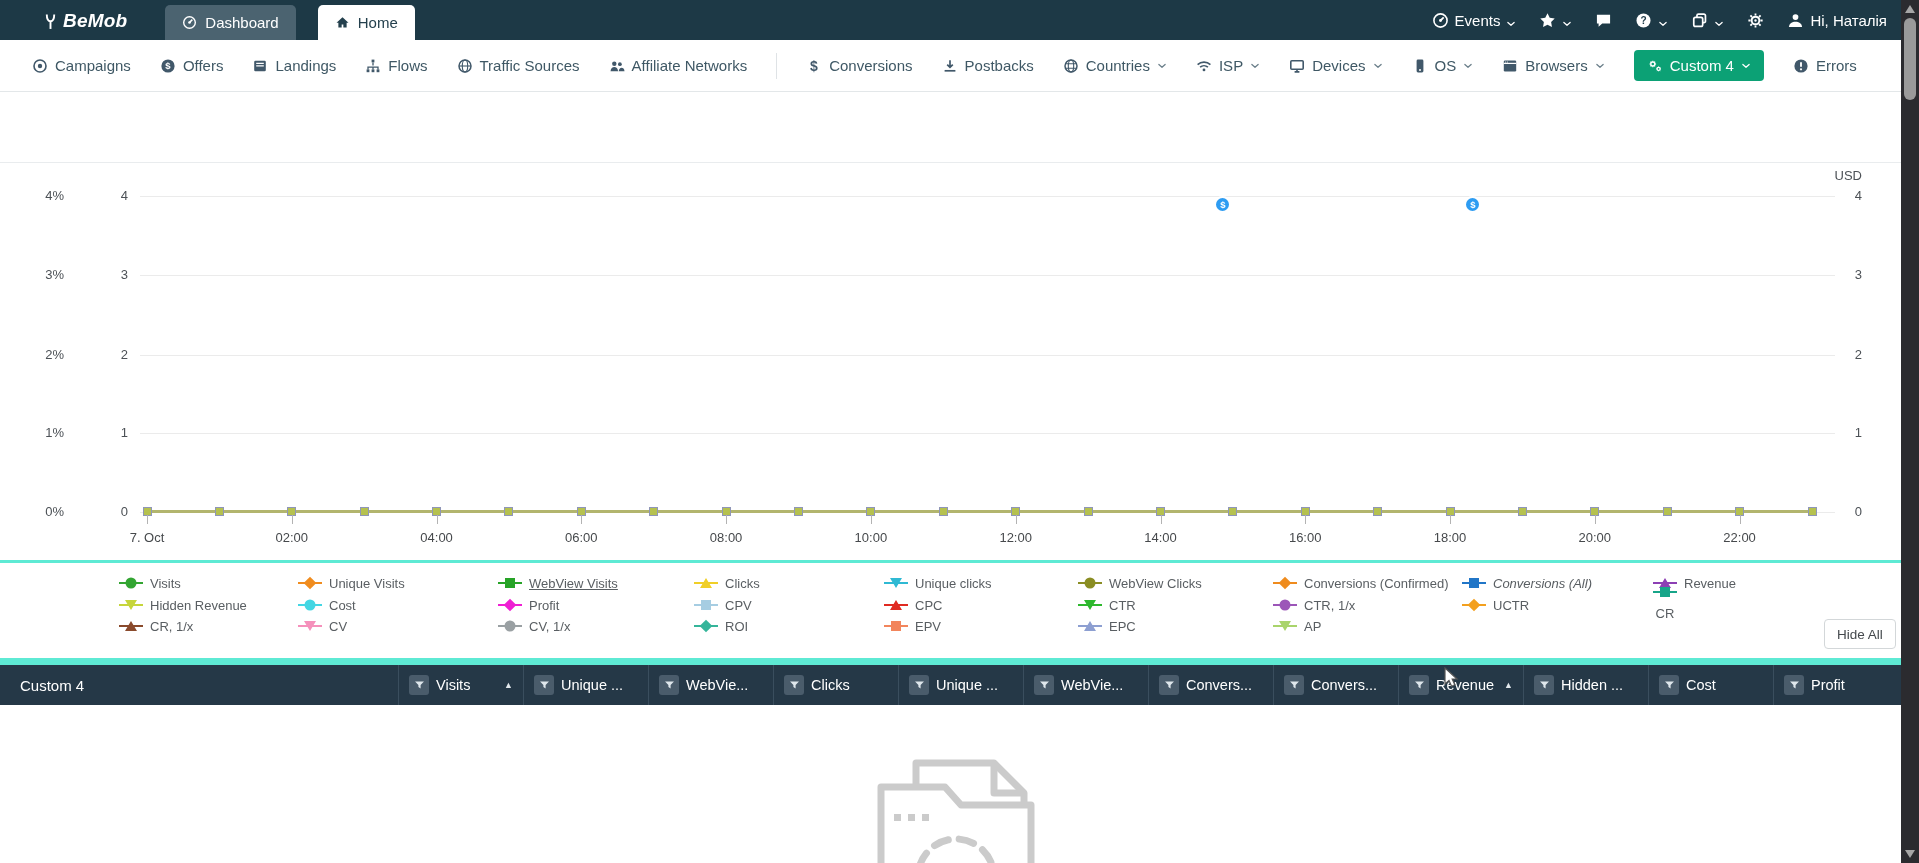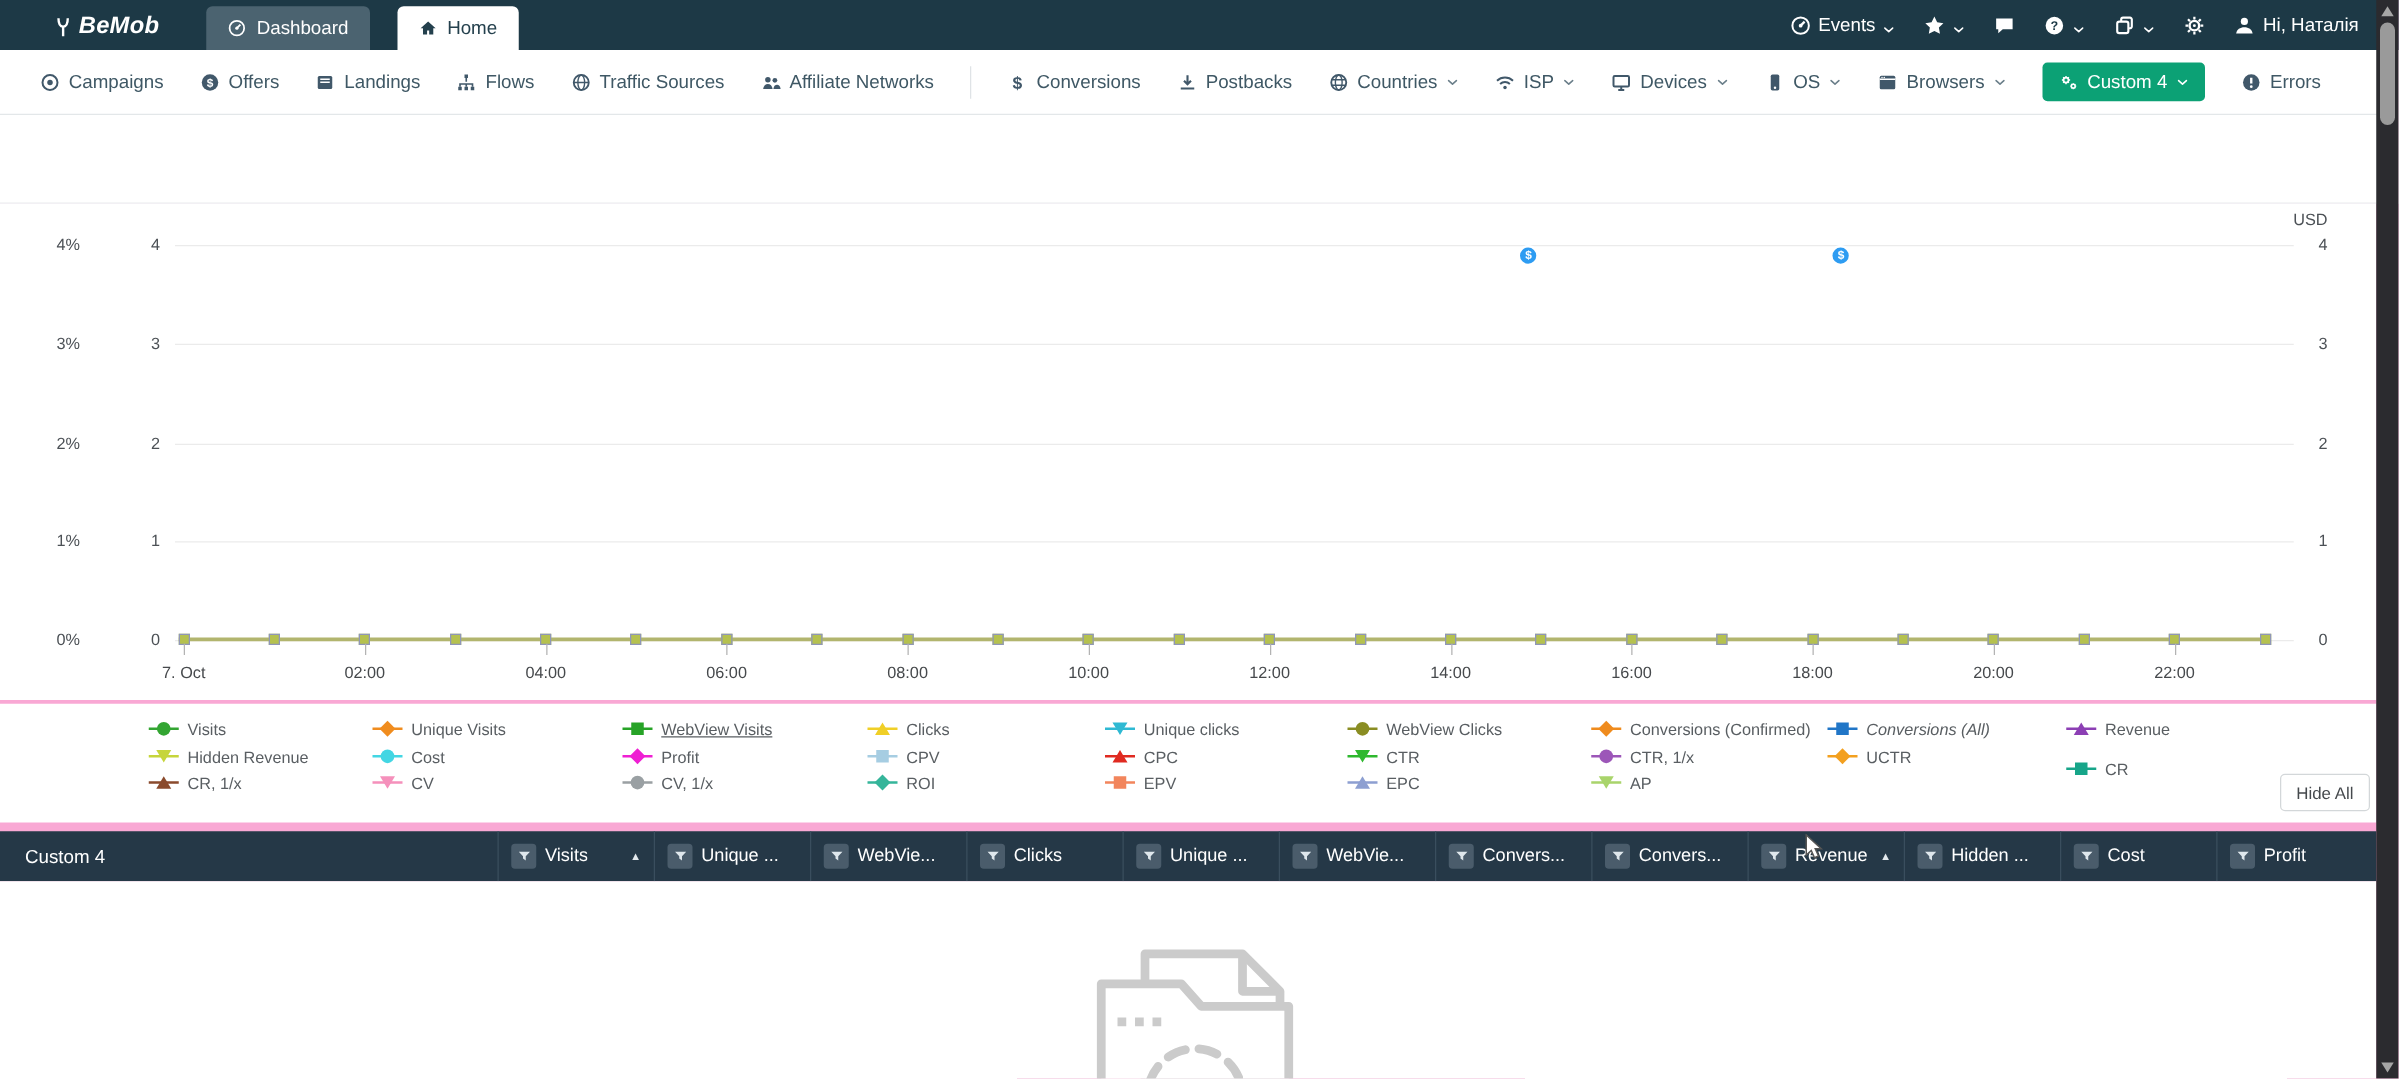--- a/index.html
+++ b/index.html
@@ -1,17 +1,17 @@
 <!DOCTYPE html>
 <html><head>
 <meta charset="utf-8">
 <style>
 *{box-sizing:border-box;margin:0;padding:0}
 html,body{background:#e8e8e8}
-.page{position:relative;width:1919px;height:863px;background:#f9a8d4;overflow:hidden;
+.page{position:relative;width:1919px;height:863px;background:#5eead4;overflow:hidden;
   font-family:"Liberation Sans",sans-serif;color:#333}
 .ic{display:inline-block;line-height:0}
 .ic svg{width:100%;height:100%;display:block}
 
 
 .topbar{position:absolute;left:0;top:0;width:1919px;height:40px;background:#1d3946;display:flex;align-items:flex-end}
 .logo{display:flex;align-items:center;gap:4px;color:#fff;font-style:italic;font-weight:bold;
   font-size:19px;margin:0 0 8px 42px;letter-spacing:.2px}
 .logo .ic{width:17px;height:17px;color:#fff}
 .tab{display:flex;align-items:center;gap:8px;height:35px;padding:0 17px;margin-left:38px;
@@ -780,21 +780,21 @@
         </span>
         <span>CTR, 1/x</span>
       </div>
       <div class="lg-item" style="left: 1462px; top: 34px;">
         <span class="lg-mark">
           <span class="lg-line" style="background: rgb(243, 160, 31);"></span>
           <span class="shp diamond" style="background: rgb(243, 160, 31);"></span>
         </span>
         <span>UCTR</span>
       </div>
-      <div class="lg-item" style="left: 1653px; top: 44px;">
+      <div class="lg-item" style="left: 1653px; top: 22px; flex-direction: column;">
         <span class="lg-mark">
           <span class="lg-line" style="background: rgb(23, 165, 137);"></span>
           <span class="shp square" style="background: rgb(23, 165, 137);"></span>
         </span>
         <span>CR</span>
       </div>
       <div class="lg-item" style="left: 119px; top: 55px;">
         <span class="lg-mark">
           <span class="lg-line" style="background: rgb(138, 74, 44);"></span>
           <span class="shp triangle" style="border-bottom-color: rgb(138, 74, 44);"></span>

